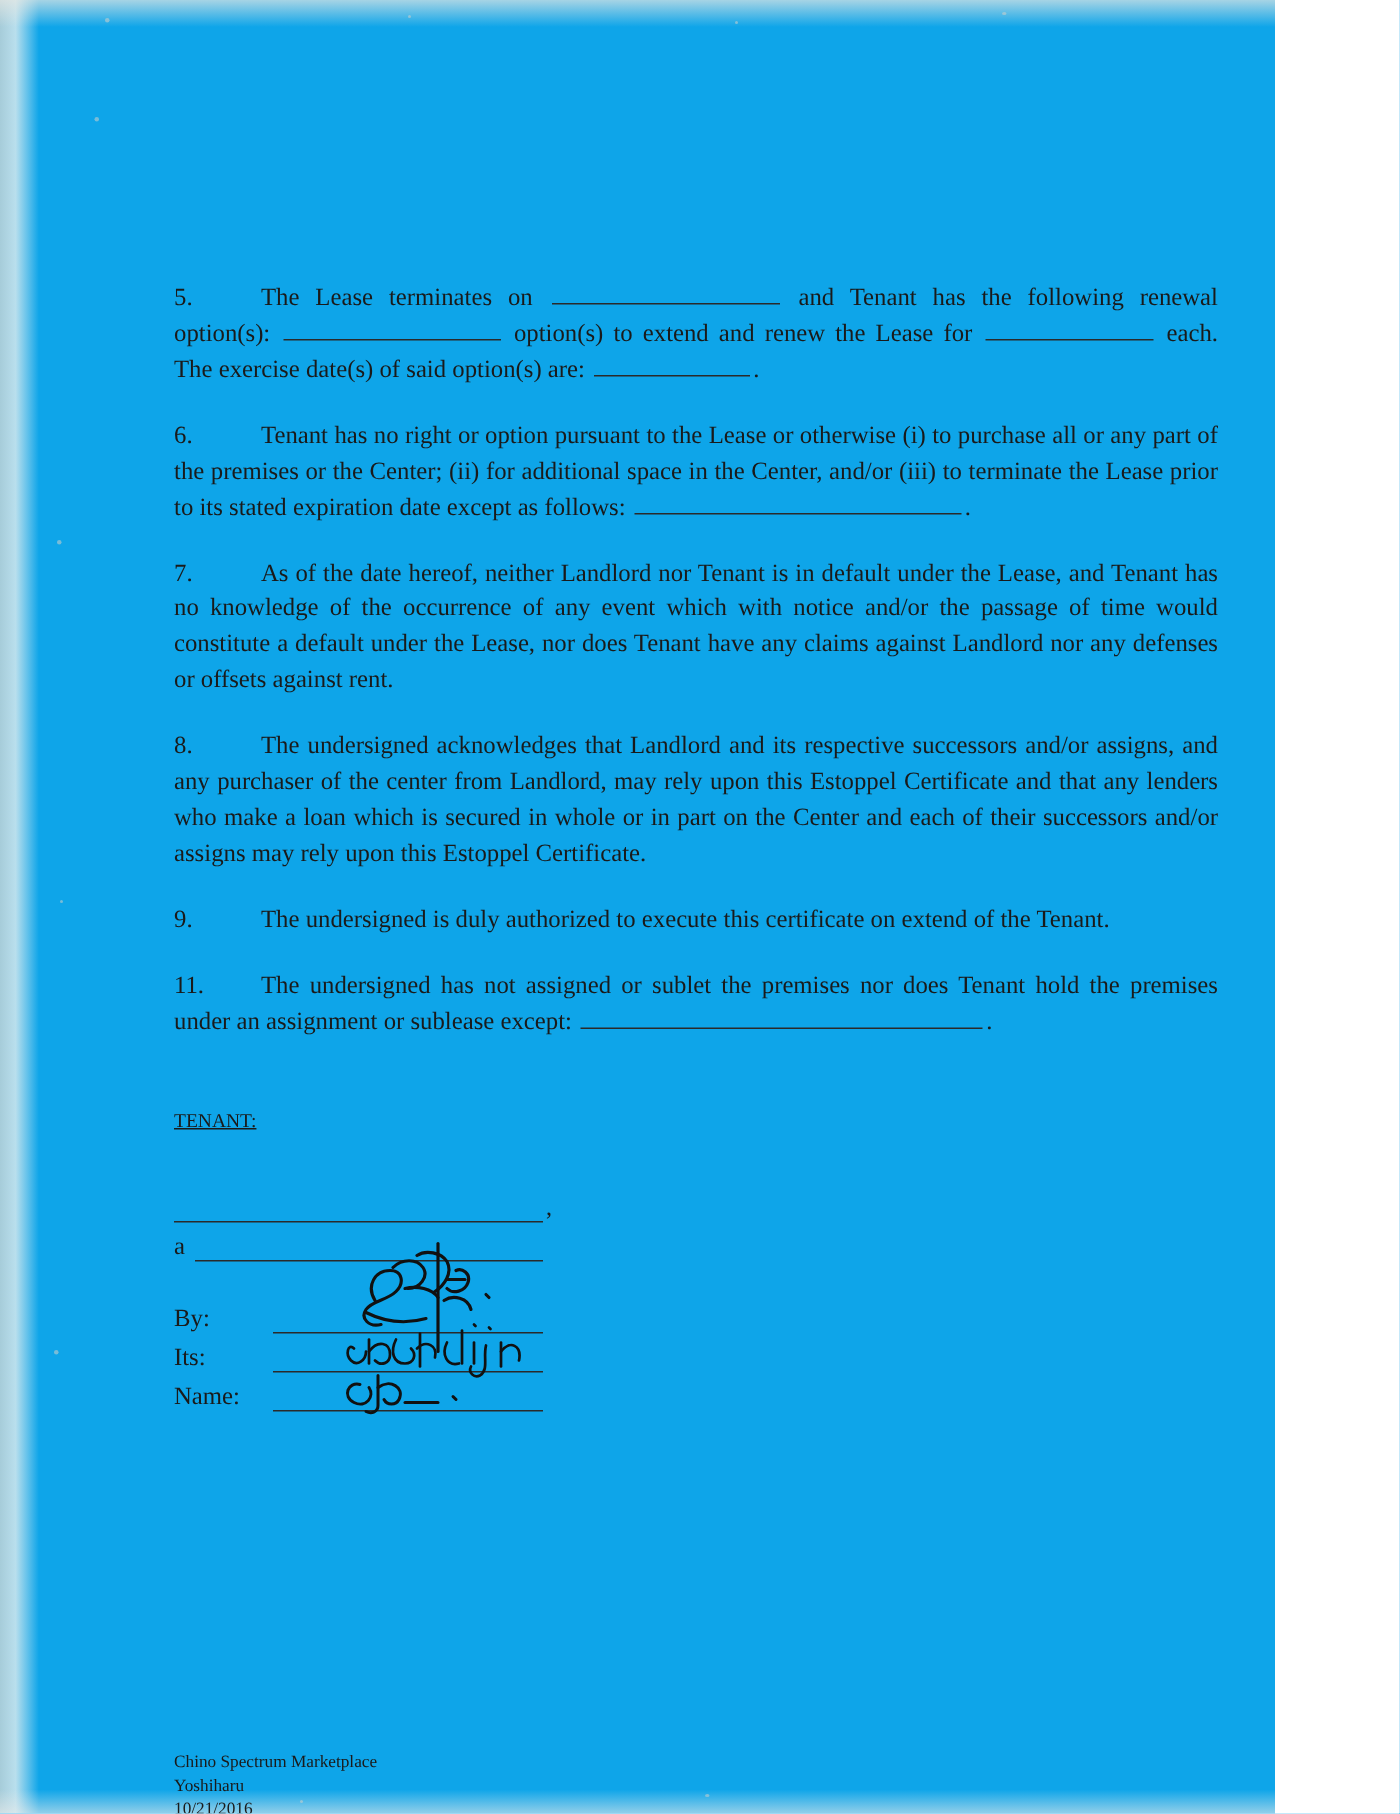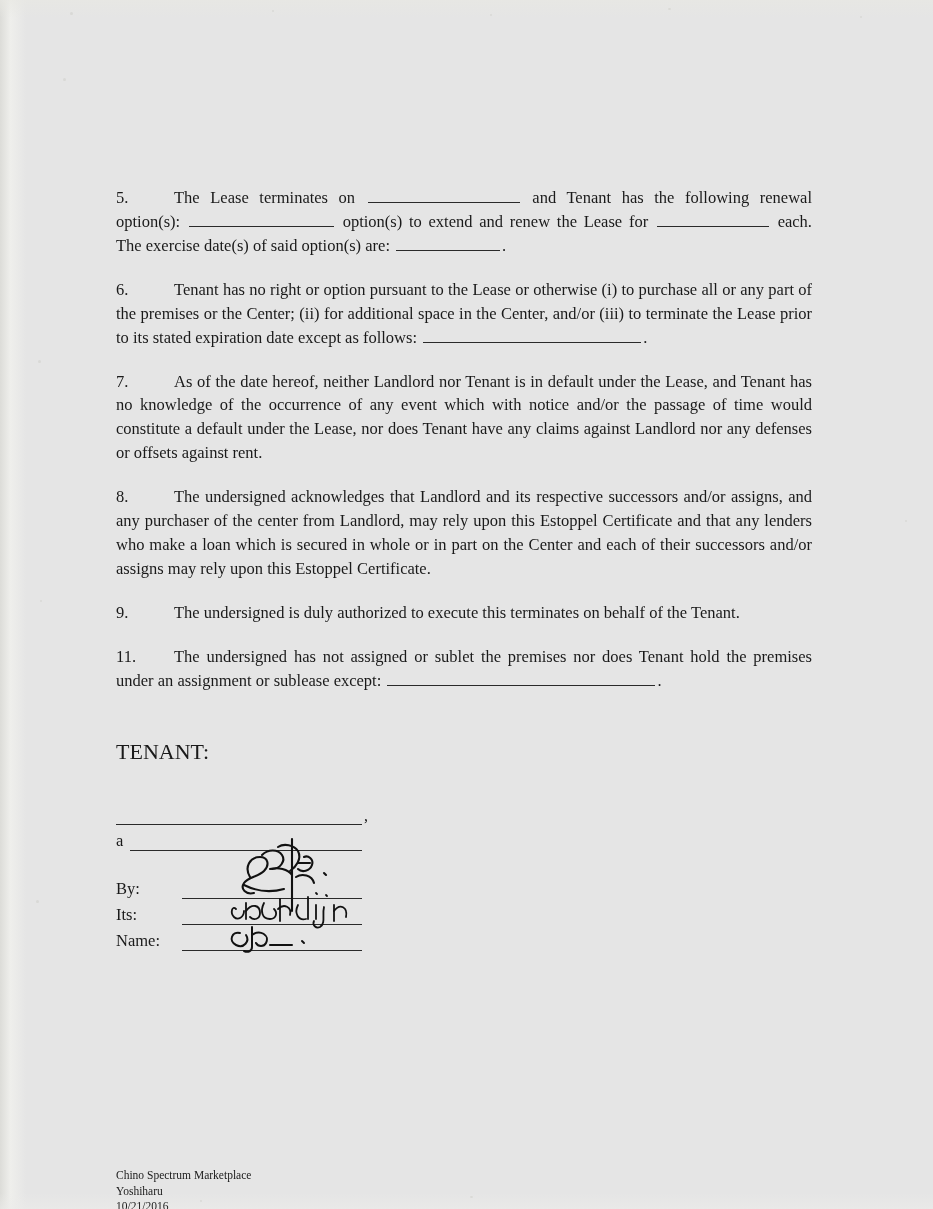--- a/index.html
+++ b/index.html
@@ -6,23 +6,23 @@
     margin: 0;
     padding: 0;
     background: #ffffff;
   }
   body {
     font-family: "Liberation Serif", serif;
     color: #1a1a1a;
   }
   .page {
     position: relative;
-    width: 933px;
+    width: 850px;
     height: 1209px;
-    background: #e5e5e5;
+    background: #0ea5e9;
     overflow: hidden;
   }
   
   .scan-edge-left {
     position: absolute;
     left: 0; top: 0;
     width: 26px; height: 1209px;
     background: linear-gradient(to right, #d9d9d4 0%, #f2f2ee 40%, rgba(255,255,255,0) 100%);
     opacity: .75;
     pointer-events: none;
@@ -83,21 +83,22 @@
   .b-45  { width: 42px; }
   .b-190 { width: 196px; }
   .b-30  { width: 26px; }
 
   .witness {
     margin-top: 26px;
     margin-bottom: 0;
   }
   .tenant-label {
     margin-top: 46px;
-    font-size: 22px;
+    font-size: 13px;
+    text-decoration: underline;
   }
 
   .sig-block {
     margin-top: 30px;
     position: relative;
     width: 420px;
   }
   .sig-row {
     display: flex;
     align-items: flex-end;
@@ -160,21 +161,21 @@
   <div class="speck" style="left:470px;top:1196px;width:3px;height:2px;"></div>
   <div class="speck" style="left:200px;top:1200px;width:2px;height:2px;"></div>
 
   <div class="content">
 
     <div id="paras">
         <p class="para"><span class="num">5.</span><span>The Lease terminates on </span><span class="blank b-150"></span><span> and Tenant has the following renewal option(s): </span><span class="blank b-145"></span><span> option(s) to extend and renew the Lease for </span><span class="blank b-110"></span><span> each. The exercise date(s) of said option(s) are: </span><span class="blank b-100"></span><span>.</span></p>
         <p class="para"><span class="num">6.</span><span>Tenant has no right or option pursuant to the Lease or otherwise (i) to purchase all or any part of the premises or the Center; (ii) for additional space in the Center, and/or (iii) to terminate the Lease prior to its stated expiration date except as follows: </span><span class="blank b-215"></span><span>.</span></p>
         <p class="para"><span class="num">7.</span><span>As of the date hereof, neither Landlord nor Tenant is in default under the Lease, and Tenant has no knowledge of the occurrence of any event which with notice and/or the passage of time would constitute a default under the Lease, nor does Tenant have any claims against Landlord nor any defenses or offsets against rent.</span></p>
         <p class="para"><span class="num">8.</span><span>The undersigned acknowledges that Landlord and its respective successors and/or assigns, and any purchaser of the center from Landlord, may rely upon this Estoppel Certificate and that any lenders who make a loan which is secured in whole or in part on the Center and each of their successors and/or assigns may rely upon this Estoppel Certificate.</span></p>
-        <p class="para"><span class="num">9.</span><span>The undersigned is duly authorized to execute this terminates on behalf of the Tenant.</span></p>
+        <p class="para"><span class="num">9.</span><span>The undersigned is duly authorized to execute this certificate on extend of the Tenant.</span></p>
         <p class="para"><span class="num">11.</span><span>The undersigned has not assigned or sublet the premises nor does Tenant hold the premises under an assignment or sublease except: </span><span class="blank b-265"></span><span>.</span></p>
       </div>
 
 
     <div class="tenant-label">TENANT:</div>
 
     <div class="sig-block">
       <div class="sig-row a-row" style="height:30px;">
         <span class="lbl" style="flex:0 0 0;width:0;"></span>
         <span class="ln" style="flex:0 0 246px;"></span>

